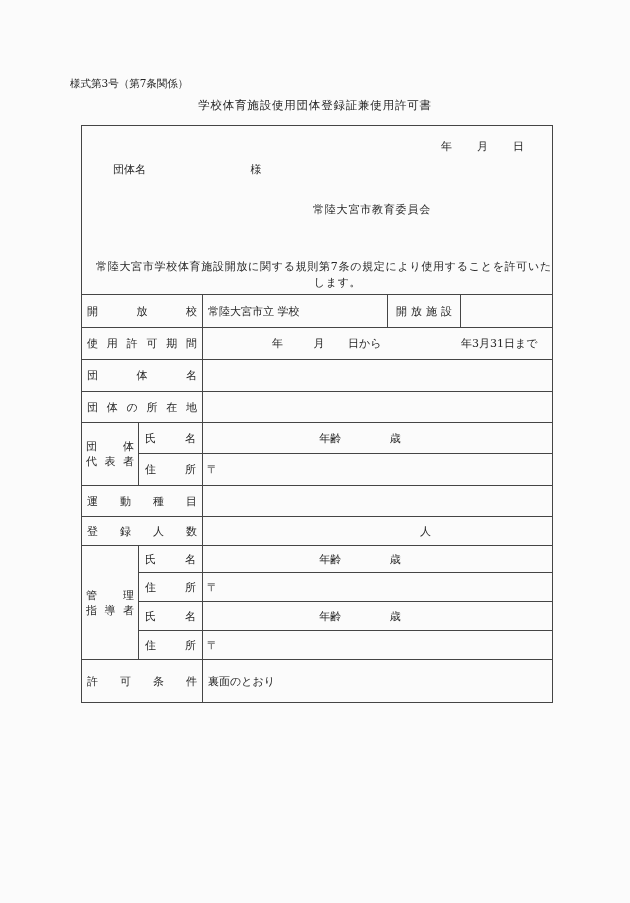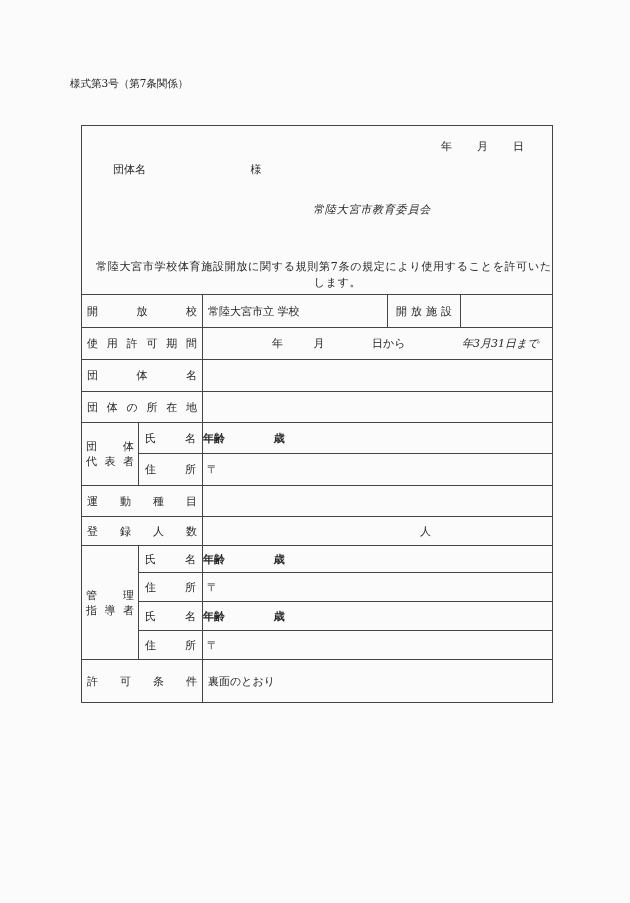--- a/index.html
+++ b/index.html
@@ -51,40 +51,40 @@
   .date-line {
     position: absolute;
     top: 13px;
     right: 28px;
     display: flex;
     gap: 25px;
     white-space: nowrap;
   }
   .recipient-line { position: absolute; top: 36px; left: 31px; white-space: nowrap; }
   .honorific { margin-left: 101px; }
-  .issuer-line { position: absolute; top: 76px; left: 231px; letter-spacing: 0.8px; white-space: nowrap; font-style: italic; }
+  .issuer-line { position: absolute; top: 76px; left: 231px; letter-spacing: 0.8px; white-space: nowrap; }
   .body-text { position: absolute; top: 133px; left: 4px; right: 2px; line-height: 16px; letter-spacing: 0.7px; text-align: center; }
   .body-line1 { text-indent: 10px; white-space: nowrap; }
   .body-line2 { white-space: nowrap; margin-left: 39px; }
 
   .jchars { display: flex; justify-content: space-between; }
   .label-wide { padding: 0 5px; }
   .label-sub { padding: 0 6px; }
   .label-facility { padding: 0 8px; }
   .label-stack { line-height: 15px; }
   .label-stack .jchars { padding: 0 4px; }
 
   .school-line { padding-left: 5px; white-space: nowrap; }
   .school-suffix { }
   .period-line { white-space: nowrap; }
   .period-y { margin-left: 69px; }
   .period-m { margin-left: 27px; }
-  .period-d { margin-left: 44px; }
-  .period-until { margin-left: 53px; font-style: italic; }
-  .age-line { text-align: left; padding-right: 35px; white-space: nowrap; font-weight: bold; }
+  .period-d { margin-left: 20px; }
+  .period-until { margin-left: 76px; }
+  .age-line { text-align: center; padding-right: 35px; white-space: nowrap; }
   .age-unit { margin-left: 45px; }
   .postal-line { padding-left: 4px; }
   .count-line { padding-left: 217px; }
   .conditions-line { padding-left: 5px; }
 
   tr.r1 { height: 33px; }
   tr.r2 { height: 32px; }
   tr.r3 { height: 32px; }
   tr.r4 { height: 31px; }
   tr.r5 { height: 31px; }
@@ -97,20 +97,21 @@
   tr.r12 { height: 29px; }
   tr.r13 { height: 43px; }
 </style>
 </head>
 <body>
 
 <div class="page">
 
   <div class="form-number">様式第3号（第7条関係）</div>
 
+  <div class="doc-title">学校体育施設使用団体登録証兼使用許可書</div>
 
   <table class="doc">
     <colgroup>
       <col style="width:57px">
       <col style="width:64px">
       <col style="width:185px">
       <col style="width:73px">
       <col style="width:92px">
     </colgroup>
 

